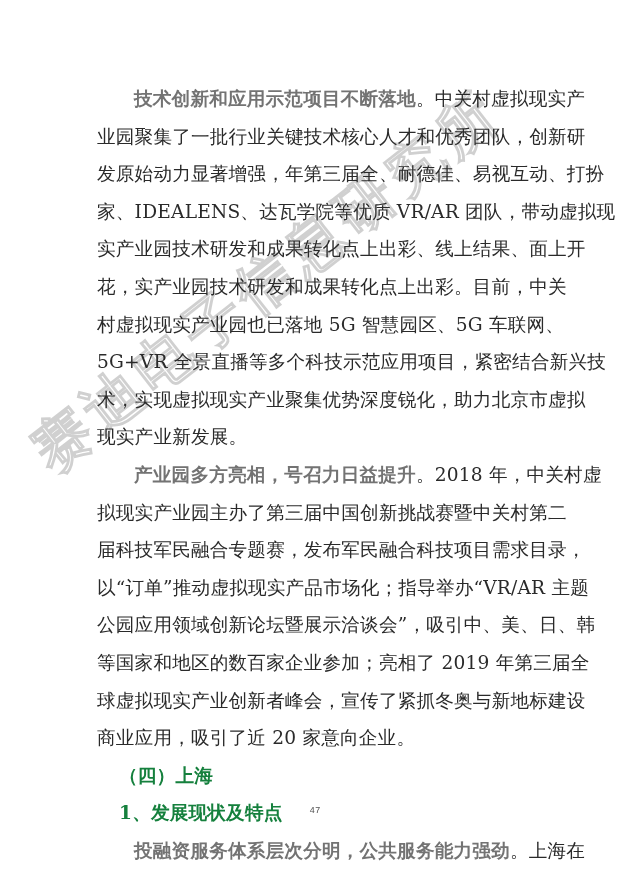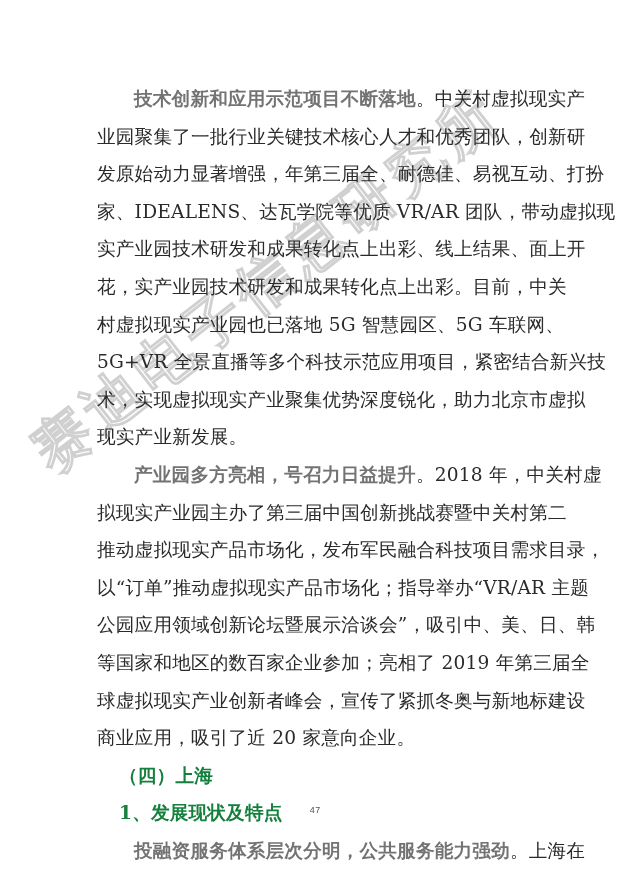--- a/index.html
+++ b/index.html
@@ -45,21 +45,21 @@
     <div class="line">家、IDEALENS、达瓦学院等优质 VR/AR 团队，带动虚拟现</div>
     <div class="line">实产业园技术研发和成果转化点上出彩、线上结果、面上开</div>
     <div class="line">花，实产业园技术研发和成果转化点上出彩。目前，中关</div>
     <div class="line">村虚拟现实产业园也已落地 5G 智慧园区、5G 车联网、</div>
     <div class="line">5G+VR 全景直播等多个科技示范应用项目，紧密结合新兴技</div>
     <div class="line">术，实现虚拟现实产业聚集优势深度锐化，助力北京市虚拟</div>
     <div class="line last">现实产业新发展。</div>
 
     <div class="line indent"><span class="bold">产业园多方亮相，号召力日益提升</span><span>。2018 年，中关村虚</span></div>
     <div class="line">拟现实产业园主办了第三届中国创新挑战赛暨中关村第二</div>
-    <div class="line">推动虚拟现实产品市场化，发布军民融合科技项目需求目录，</div>
+    <div class="line">届科技军民融合专题赛，发布军民融合科技项目需求目录，</div>
     <div class="line">以“订单”推动虚拟现实产品市场化；指导举办“VR/AR 主题</div>
     <div class="line">公园应用领域创新论坛暨展示洽谈会”，吸引中、美、日、韩</div>
     <div class="line">等国家和地区的数百家企业参加；亮相了 2019 年第三届全</div>
     <div class="line">球虚拟现实产业创新者峰会，宣传了紧抓冬奥与新地标建设</div>
     <div class="line last">商业应用，吸引了近 20 家意向企业。</div>
 
     <div class="line heading h-section">（四）上海</div>
     <div class="line heading h-sub">1、发展现状及特点</div>
 
     <div class="line indent last"><span class="bold">投融资服务体系层次分明，公共服务能力强劲</span><span>。上海在</span></div>

